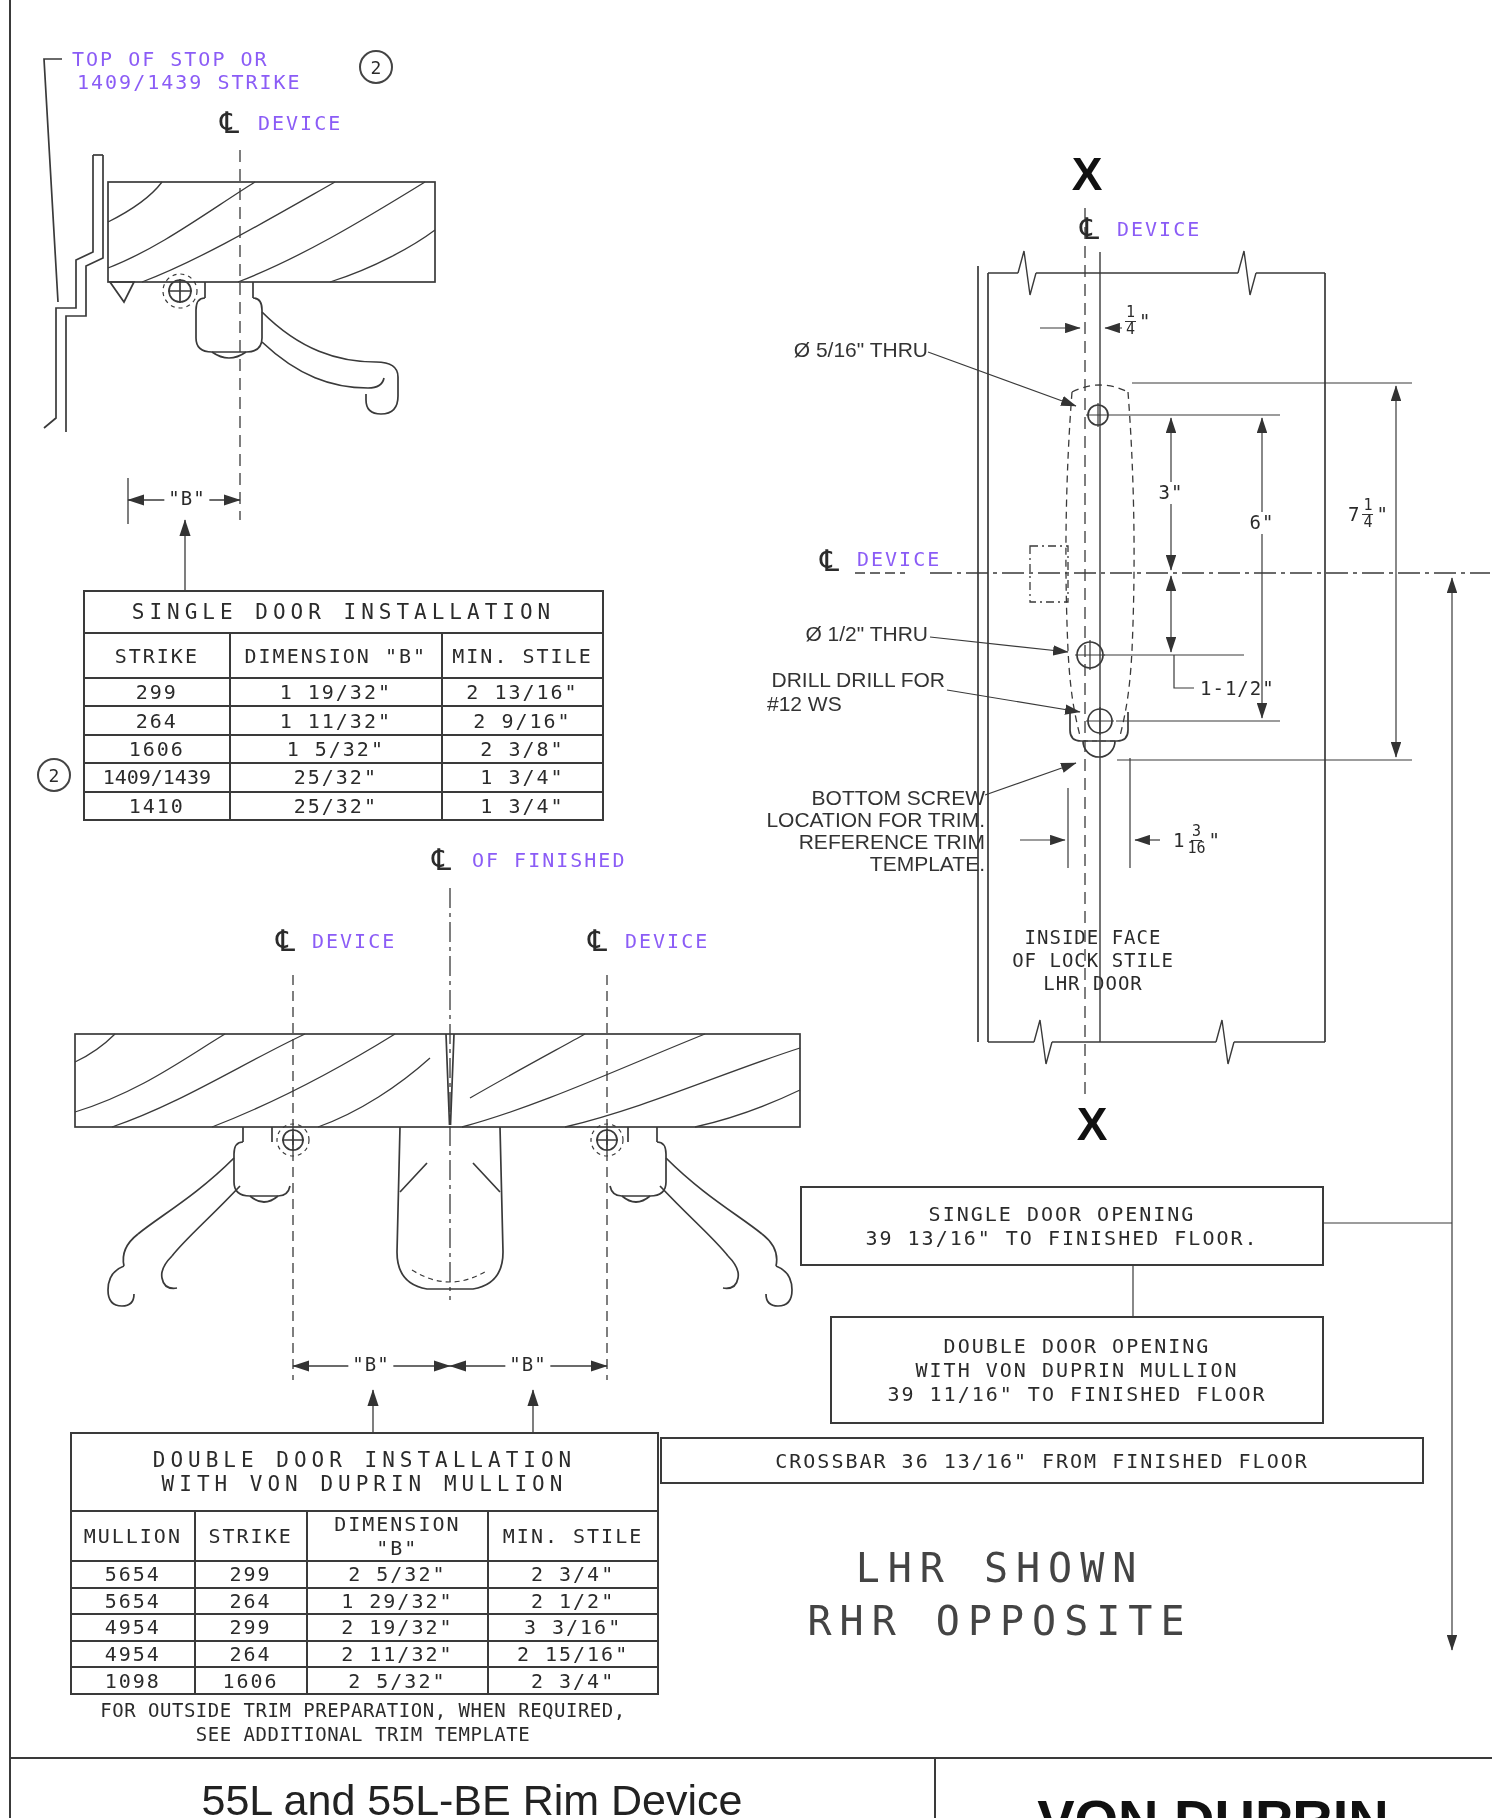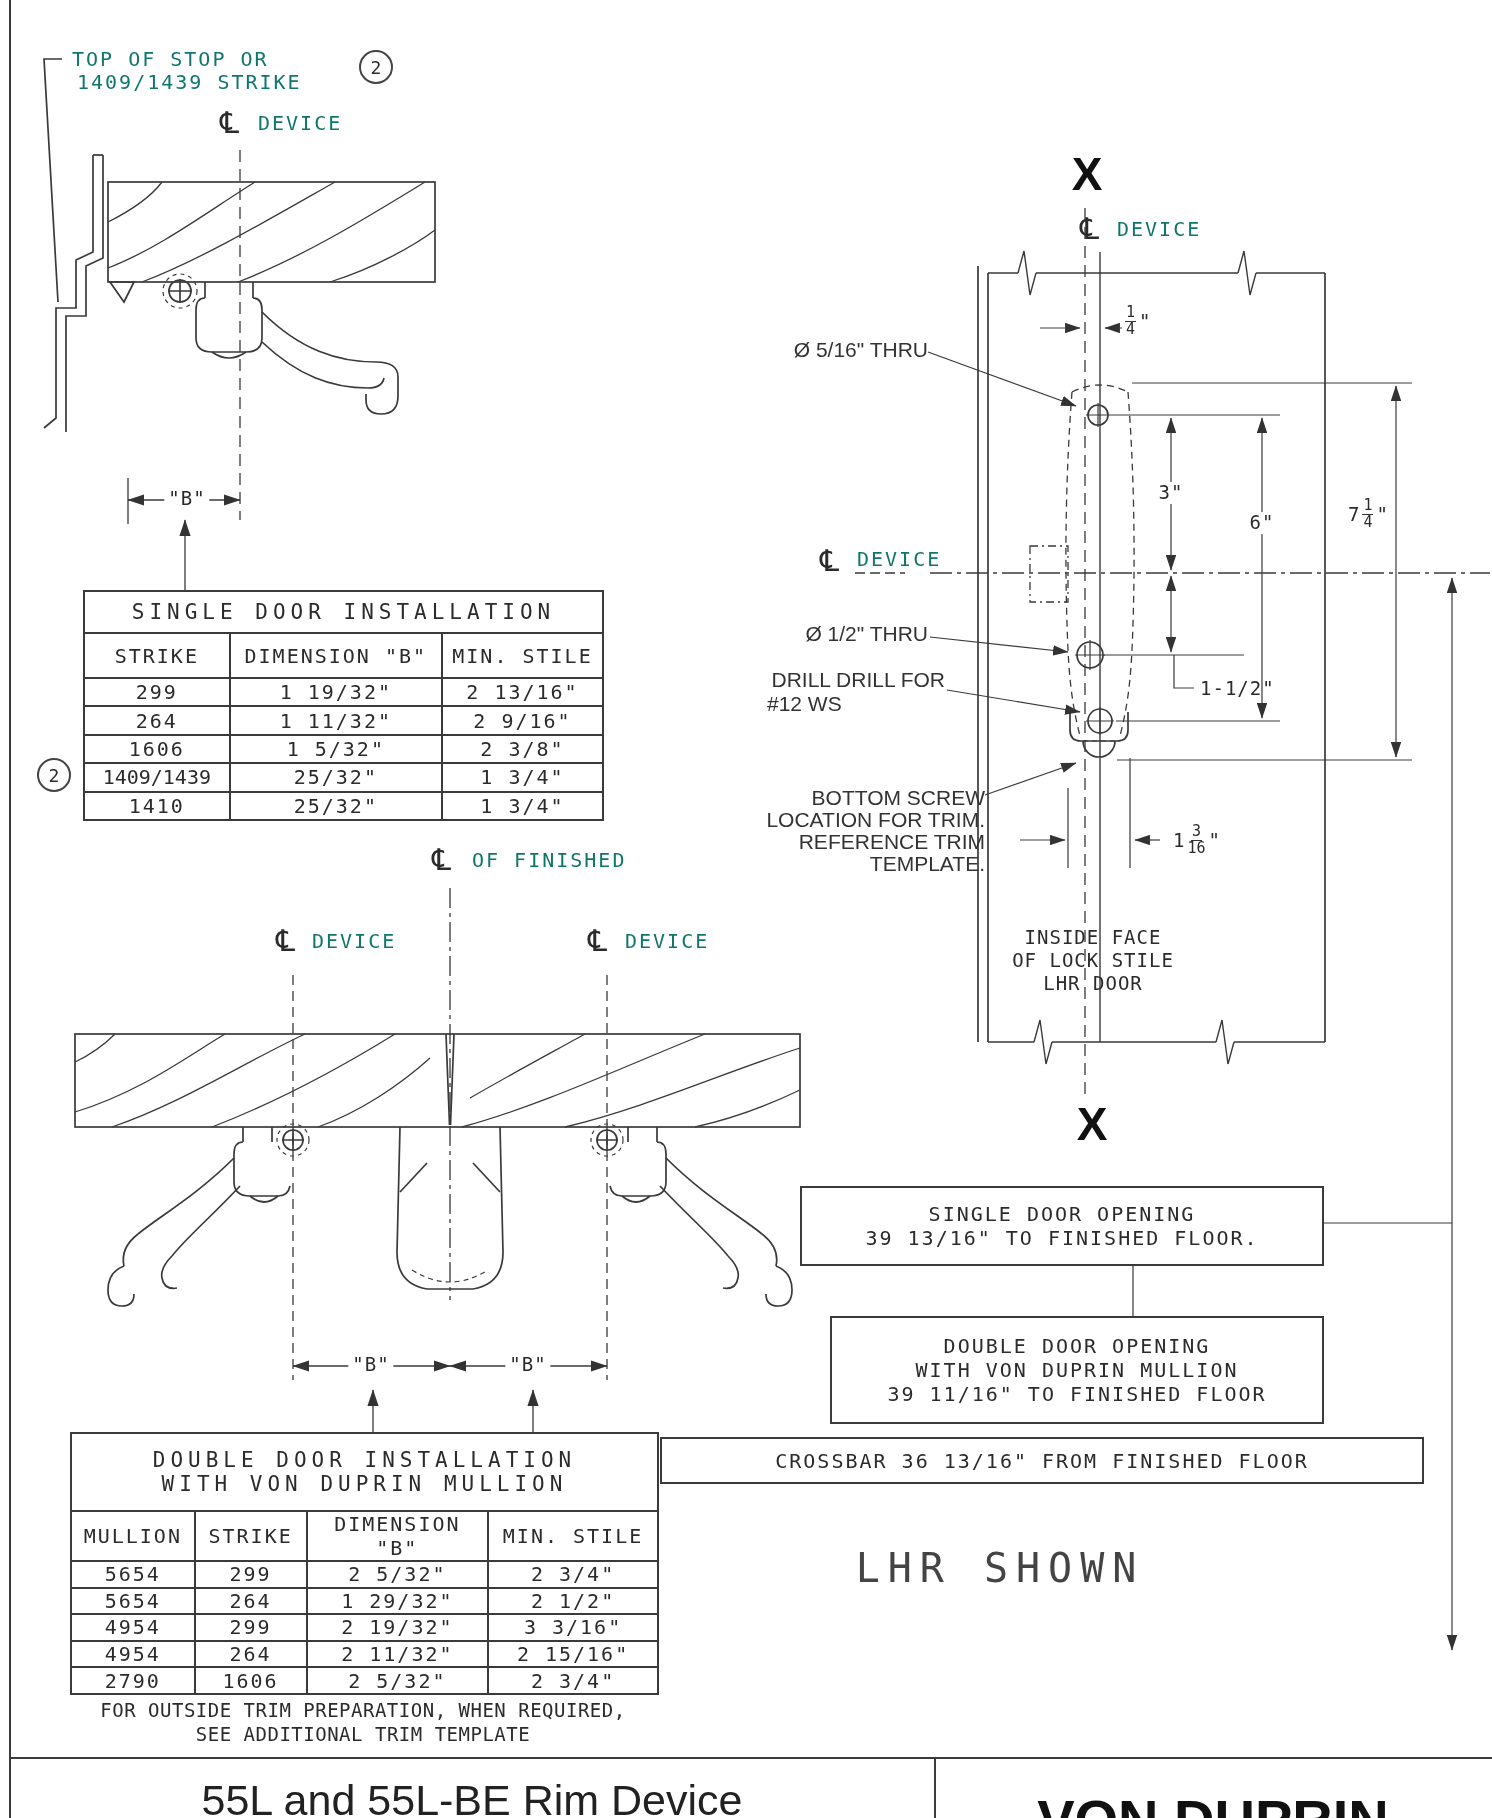--- a/index.html
+++ b/index.html
@@ -1,20 +1,20 @@
 <!DOCTYPE html>
 <html><head>
 <meta charset="utf-8">
 <style>
   html,body{margin:0;padding:0;background:#e8e8e8}
   .page{position:relative;width:1492px;height:1818px;background:#fff;overflow:hidden;
         font-family:"DejaVu Sans Mono",monospace;color:#2b2b2b}
   .page svg{position:absolute;left:0;top:0}
   .t{position:absolute;white-space:pre;line-height:1.15}
-  .cad{font-family:"DejaVu Sans Mono",monospace;font-size:20px;letter-spacing:2px;color:#0f766e}
+  .cad{font-family:"DejaVu Sans Mono",monospace;font-size:20px;letter-spacing:2px;color:#8b5cf6}
   .cadsm{font-family:"DejaVu Sans Mono",monospace;font-size:19px;letter-spacing:1px;color:#2b2b2b}
   .sans{font-family:"Liberation Sans",sans-serif;font-size:21px;letter-spacing:0;color:#333}
   .ctr{transform:translateX(-50%);text-align:center}
   .rgt{transform:translateX(-100%);text-align:right}
   .wbg{background:#fff;padding:0 4px}
   .big{font-size:40px;letter-spacing:8px;color:#444}
   .xmark{font-family:"Liberation Sans",sans-serif;font-weight:bold;font-size:46px;color:#111}
   .clsym{font-family:"DejaVu Sans",sans-serif;font-size:30px;color:#2b2b2b}
   .circ{position:absolute;width:30px;height:30px;border:2px solid #444;border-radius:50%;
         display:flex;align-items:center;justify-content:center;font-size:18px;background:#fff}
@@ -303,21 +303,21 @@
     <div class="cell" style="width:31%">2 19/32"</div>
     <div class="cell" style="width:29%">3 3/16"</div>
   </div>
   <div class="trow" style="flex:1">
     <div class="cell" style="width:21%">4954</div>
     <div class="cell" style="width:19%">264</div>
     <div class="cell" style="width:31%">2 11/32"</div>
     <div class="cell" style="width:29%">2 15/16"</div>
   </div>
   <div class="trow" style="flex:1">
-    <div class="cell" style="width:21%">2790</div>
+    <div class="cell" style="width:21%">1098</div>
     <div class="cell" style="width:19%">1606</div>
     <div class="cell" style="width:31%">2 5/32"</div>
     <div class="cell" style="width:29%">2 3/4"</div>
   </div>
 </div>
 <div class="t cadsm ctr" style="left:363px;top:1700px;letter-spacing:0.5px">FOR OUTSIDE TRIM PREPARATION, WHEN REQUIRED,</div>
 <div class="t cadsm ctr" style="left:363px;top:1724px;letter-spacing:0.5px">SEE ADDITIONAL TRIM TEMPLATE</div>
 
 <div class="t xmark ctr" style="left:1087px;top:148px">X</div>
 <div class="t clsym" style="left:1080px;top:212px">℄</div>
@@ -370,17 +370,18 @@
 <div class="notebox" style="left:830px;top:1316px;width:490px;height:104px">
   <div>DOUBLE DOOR OPENING</div>
   <div>WITH VON DUPRIN MULLION</div>
   <div>39 11/16" TO FINISHED FLOOR</div>
 </div>
 <div class="notebox" style="left:660px;top:1437px;width:760px;height:43px">
   <div>CROSSBAR 36 13/16" FROM FINISHED FLOOR</div>
 </div>
 
 <div class="t big ctr" style="left:1000px;top:1545px">LHR SHOWN</div>
+<div class="t big ctr" style="left:1000px;top:1598px">RHR OPPOSITE</div>
 
 <div class="t title55 ctr" style="left:472px;top:1776px">55L and 55L-BE Rim Device</div>
 <div class="t brand ctr" style="left:1213px;top:1788px">VON DUPRIN</div>
 
 </div>
 
 </body></html>

